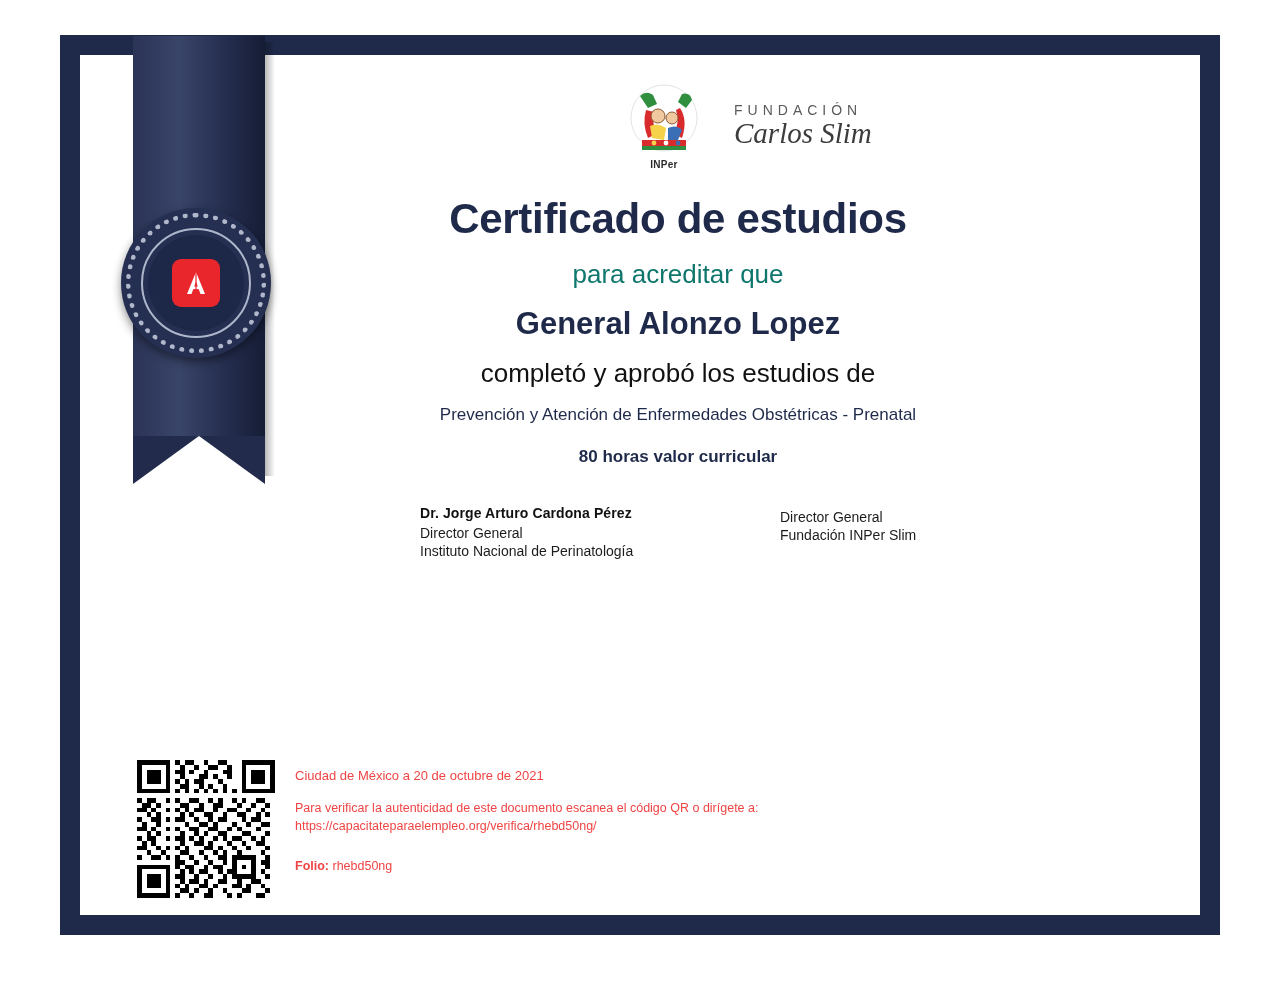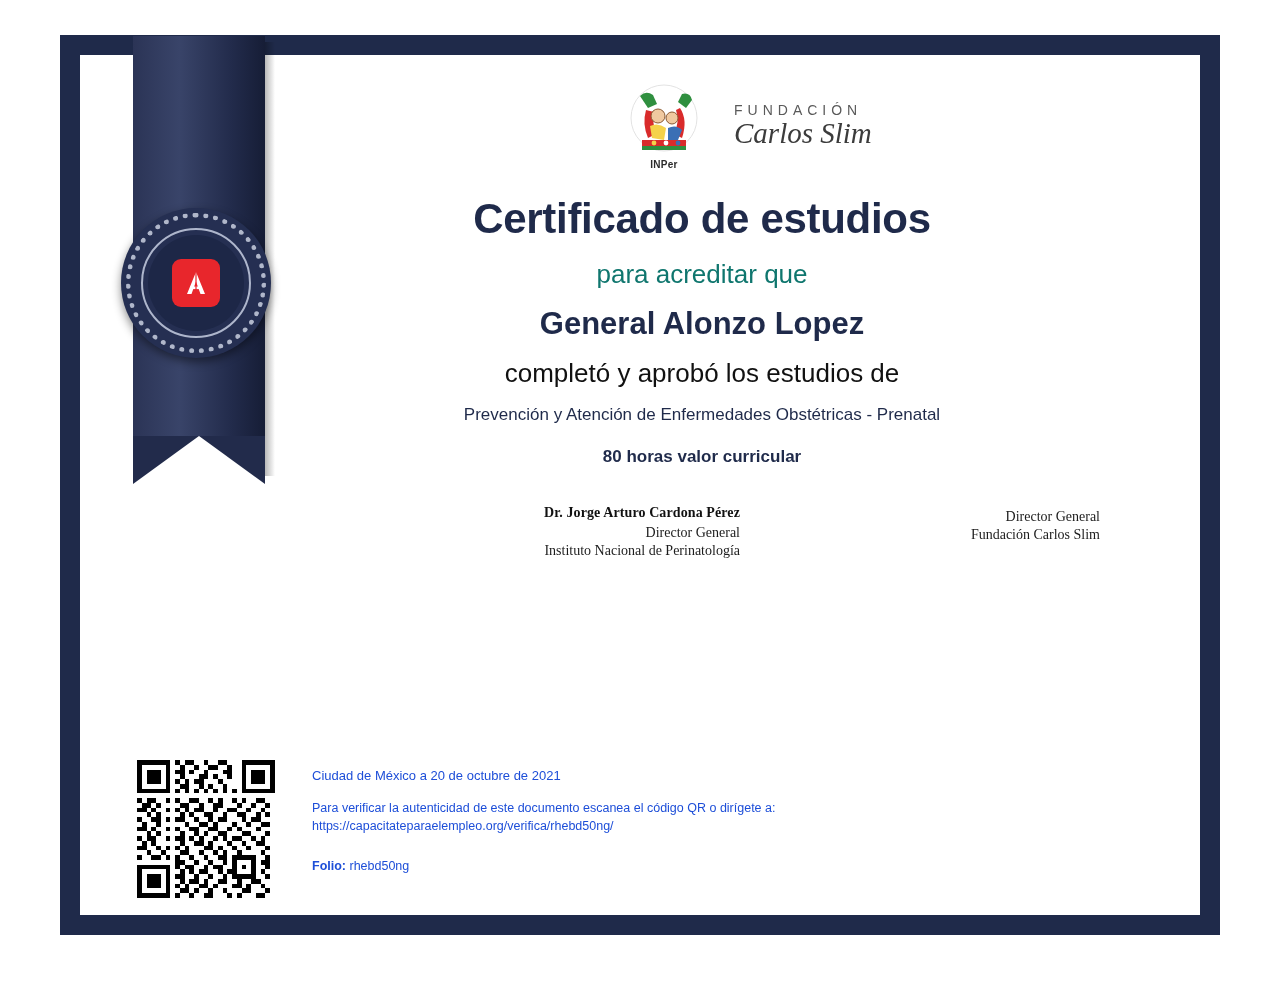--- a/index.html
+++ b/index.html
@@ -162,21 +162,21 @@
     font-style: italic;
     font-family: "Liberation Serif", serif;
     color: #3c3c3c;
     margin-top: 1px;
     line-height: 1;
   }
 
   
   .main-text {
     position: absolute;
-    left: 292px;
+    left: 268px;
     top: 195px;
     width: 820px;
     text-align: center;
     color: #1f2a4a;
   }
   .cert-title {
     font-size: 42px;
     font-weight: bold;
     color: #1f2a4a;
     letter-spacing: -0.3px;
@@ -217,22 +217,22 @@
     position: absolute;
     left: 420px;
     top: 505px;
     width: 680px;
     display: flex;
     justify-content: space-between;
     color: #1c1c1c;
   }
   .sig-block {
     width: 320px;
-    text-align: right;
-    font-family: Liberation Serif, serif;
+    text-align: left;
+    font-family: Liberation Sans, sans-serif;
   }
   .sig-name {
     font-size: 14px;
     font-weight: bold;
     color: #111111;
     letter-spacing: 0.1px;
   }
   .sig-role {
     font-size: 14px;
     margin-top: 4px;
@@ -248,24 +248,24 @@
   .qr {
     position: absolute;
     left: 137px;
     top: 760px;
     width: 138px;
     height: 138px;
   }
   .qr svg { display: block; }
   .footer-text {
     position: absolute;
-    left: 312px;
+    left: 295px;
     top: 768px;
     width: 700px;
-    color: #1d4ed8;
+    color: #ef4444;
   }
   .footer-place {
     font-size: 13px;
   }
   .footer-verify {
     font-size: 12.5px;
     margin-top: 16px;
     line-height: 1.45;
   }
   .footer-folio {
@@ -338,21 +338,21 @@
   </div>
 
   <div class="signatures">
     <div class="sig-block">
       <div class="sig-name">Dr. Jorge Arturo Cardona Pérez</div>
       <div class="sig-role">Director General</div>
       <div class="sig-org">Instituto Nacional de Perinatología</div>
     </div>
     <div class="sig-block">
       <div class="sig-role">Director General</div>
-      <div class="sig-org">Fundación Carlos Slim</div>
+      <div class="sig-org">Fundación INPer Slim</div>
     </div>
   </div>
 
   <div class="qr">
     <svg width="138" height="138" viewBox="0 0 29 29" shape-rendering="crispEdges" aria-hidden="true">
       <rect width="29" height="29" fill="#ffffff"></rect>
       <g fill="#000000">
 
         <rect x="0" y="0" width="7" height="1"></rect>
           <rect x="0" y="6" width="7" height="1"></rect>

